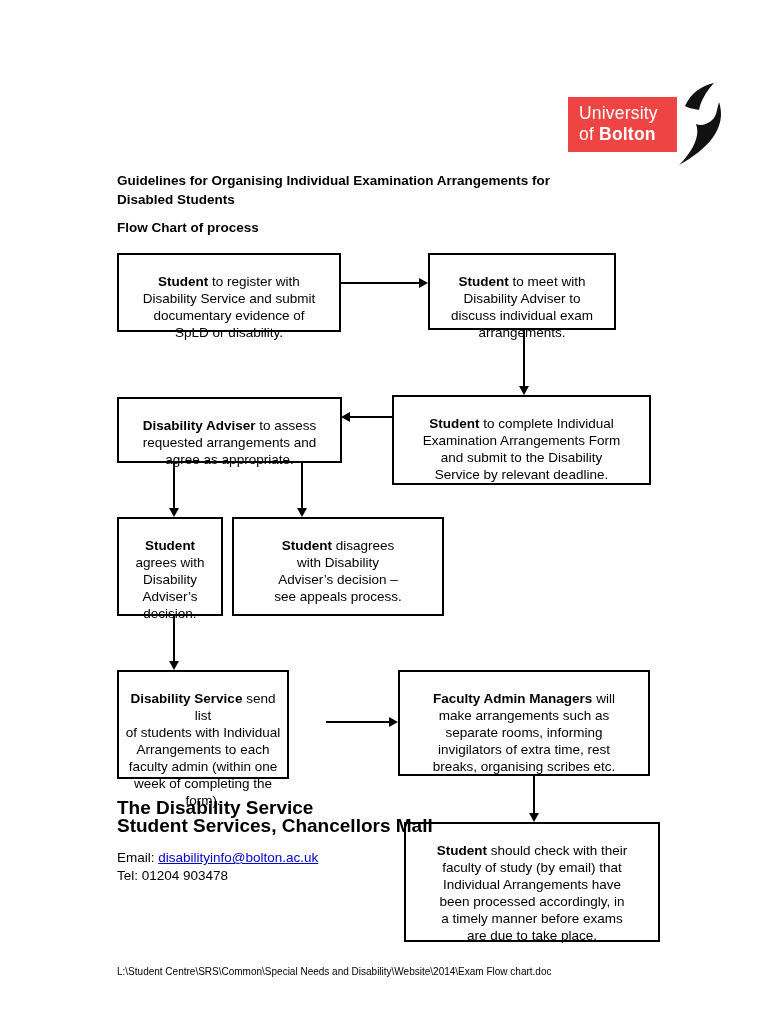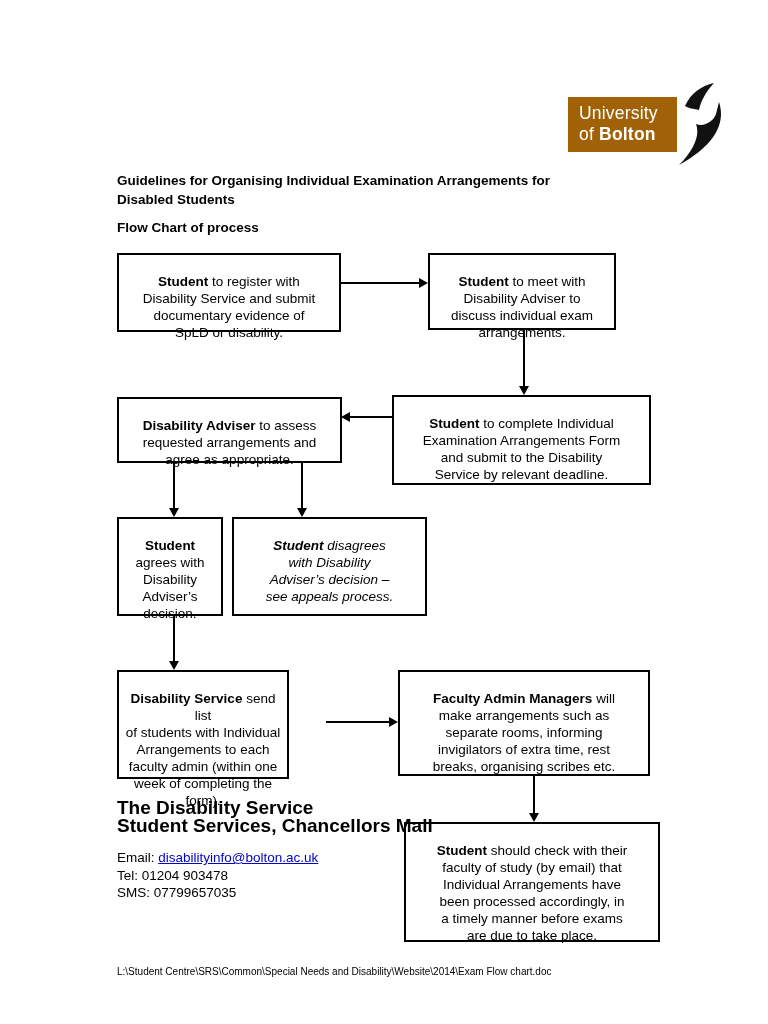--- a/index.html
+++ b/index.html
@@ -9,21 +9,21 @@
     background:#ffffff;
     font-family:"Liberation Sans","DejaVu Sans",sans-serif;
     color:#000;
     overflow:hidden;
     margin:0 auto;
   }
   
   .logo { position:absolute; left:568px; top:85px; width:152px; height:70px; }
   .logo-black {
     position:absolute; left:0; top:12px; width:109px; height:55px;
-    background:#a16207; color:#fff;
+    background:#ef4444; color:#fff;
     padding:6px 0 0 11px; box-sizing:border-box;
     line-height:21px; font-size:17.5px; letter-spacing:0.2px;
   }
   .logo-black .bold { font-weight:bold; }
   .logo-swoosh { position:absolute; left:107px; top:-2px; }
   
   .doc-title {
     position:absolute; left:117px; top:171px; width:560px;
     font-size:13.5px; font-weight:bold; line-height:19px;
     white-space:pre-line;
@@ -120,21 +120,21 @@
   </div>
 
   <div class="fbox" style="left:117px; top:517px; width:106px; height:99px;">
     <span class="b">Student</span><span>
 agrees with
 Disability
 Adviser’s
 decision.</span>
   </div>
 
-  <div class="fbox" style="left:232px; top:517px; width:195px; height:99px;font-style:italic;">
+  <div class="fbox" style="left:232px; top:517px; width:212px; height:99px;">
     <span class="b">Student</span><span> disagrees
 with Disability
 Adviser’s decision –
 see appeals process.</span>
   </div>
 
   <div class="fbox" style="left:117px; top:670px; width:172px; height:109px;">
     <span class="b">Disability Service</span><span> send list
 of students with Individual
 Arrangements to each
@@ -191,18 +191,17 @@
   <div>
     <div class="vline" style="left:533px; top:776px; height:37px;"></div>
     <div class="head-down" style="left:529px; top:813px;"></div>
   </div>
 
   <div class="contact-name">The Disability Service
 Student Services, Chancellors Mall</div>
   <div class="contact-lines">
     <div><span>Email: </span><a href="#">disabilityinfo@bolton.ac.uk</a></div>
     <div>Tel: 01204 903478</div>
-    <div>SMS: 07799657035</div>
   </div>
 
   <div class="doc-footer">L:\Student Centre\SRS\Common\Special Needs and Disability\Website\2014\Exam Flow chart.doc</div>
 
 </div>
 
 </body></html>

